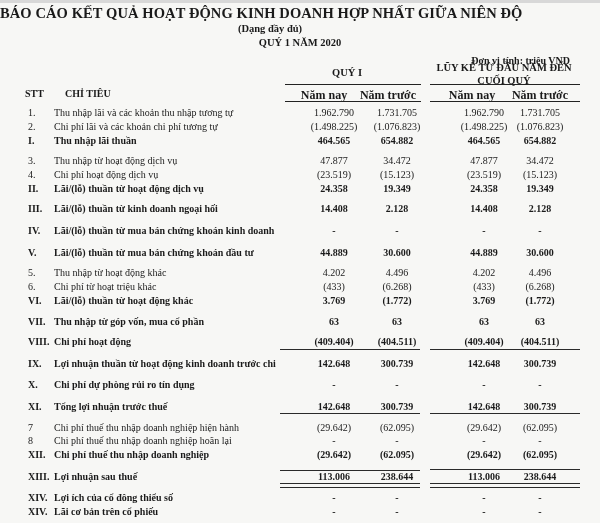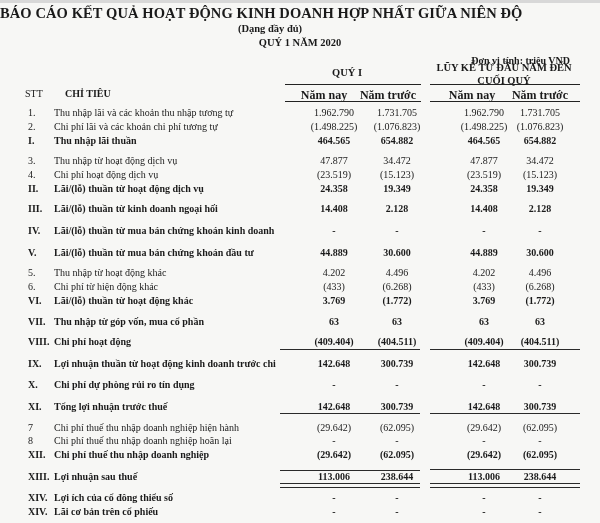--- a/index.html
+++ b/index.html
@@ -14,21 +14,21 @@
     .abs { position: absolute; white-space: nowrap; font-weight: bold; }
     .title { left: 0; width: 517px; top: 5px; text-align: center; font-weight: bold; font-size: 14.5px; letter-spacing: 0.1px; }
     .subtitle { left: 0; width: 540px; top: 23px; text-align: center; font-size: 10.5px; font-weight: bold; }
     .period { left: 0; width: 600px; top: 37px; text-align: center; font-size: 10.5px; font-weight: bold; }
     .unit { right: 30px; top: 55px; font-size: 10px; }
     .grp { font-weight: bold; font-size: 10.5px; text-align: center; }
     .grp-q { left: 270px; width: 154px; top: 67px; }
     .grp-c { left: 427px; width: 154px; top: 61px; line-height: 13px; }
     .rule { position: absolute; height: 1px; background: #222; }
     .colhdr { font-size: 12px; font-weight: bold; text-align: center; top: 88px; }
-    .stt-h { left: 25px; top: 88px; font-size: 10px; font-weight: normal; }
+    .stt-h { left: 25px; top: 88px; font-size: 10px; font-weight: bold; }
     .ct-h { left: 65px; top: 88px; font-size: 10px; font-weight: bold; }
 
     .row { position: absolute; left: 0; width: 600px; height: 14px; font-size: 10px; }
     .row .stt { position: absolute; left: 28px; top: 0; }
     .row .lbl { position: absolute; left: 54px; top: 0; white-space: nowrap; }
     .row.b { font-weight: bold; }
     .row .v { position: absolute; top: 0; text-align: center; width: 76px; }
     .row .v0 { left: 296px; }
     .row .v1 { left: 359px; }
     .row .v2 { left: 446px; }
@@ -139,21 +139,21 @@
     <div class="row" style="top: 267px;">
       <span class="stt">5.</span>
       <span class="lbl">Thu nhập từ hoạt động khác</span>
       <span class="v v0">4.202</span>
       <span class="v v1">4.496</span>
       <span class="v v2">4.202</span>
       <span class="v v3">4.496</span>
     </div>
     <div class="row" style="top: 281px;">
       <span class="stt">6.</span>
-      <span class="lbl">Chi phí từ hiện động khác</span>
+      <span class="lbl">Chi phí từ hoạt triệu khác</span>
       <span class="v v0">(433)</span>
       <span class="v v1">(6.268)</span>
       <span class="v v2">(433)</span>
       <span class="v v3">(6.268)</span>
     </div>
     <div class="row b" style="top: 295px;">
       <span class="stt">VI.</span>
       <span class="lbl">Lãi/(lỗ) thuần từ hoạt động khác</span>
       <span class="v v0">3.769</span>
       <span class="v v1">(1.772)</span>

